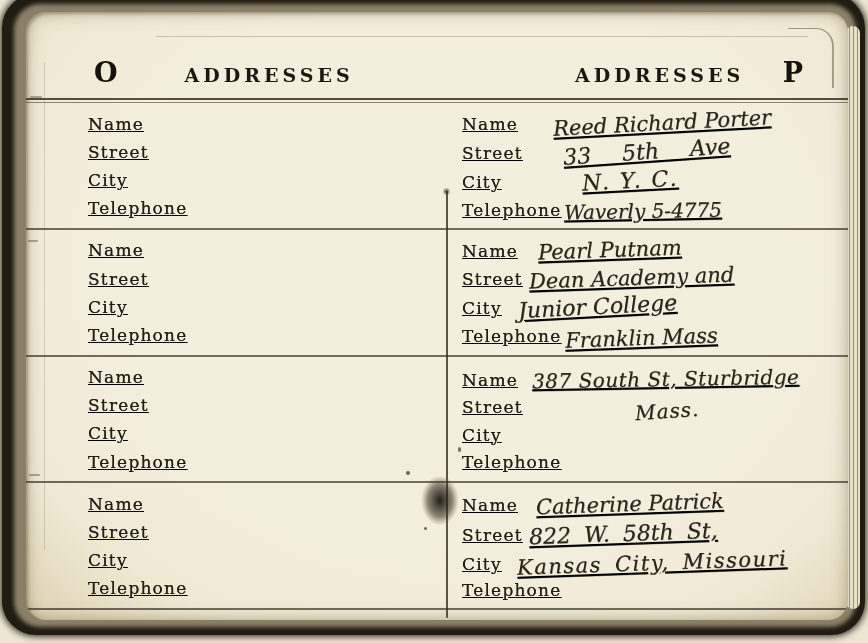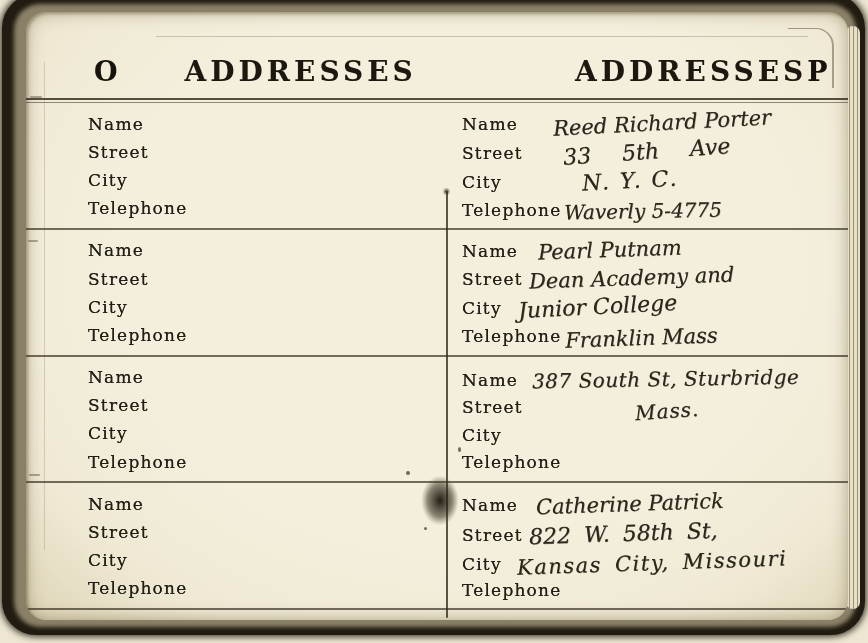--- a/index.html
+++ b/index.html
@@ -31,30 +31,30 @@
   .edge-dash { position:absolute; height:2px; background:rgba(85,75,52,.45); border-radius:1px; }
   .corner-lines { position:absolute; right:14px; top:16px; width:46px; height:60px;
           border-top:1px solid rgba(95,85,60,.55); border-right:2px solid rgba(95,85,60,.5);
           border-radius:0 18px 0 0; }
 
   .header { height:86px; display:flex; align-items:flex-end; padding-bottom:10px; }
   .header-left { width:421px; display:flex; align-items:baseline; }
   .header-right { width:401px; display:flex; align-items:baseline; }
   .tab-letter { font-size:27px; font-weight:bold; color:#16130d; letter-spacing:1px; }
   .header-left .tab-letter { margin-left:68px; }
-  .page-title { font-size:28px; font-weight:bold; letter-spacing:4px; color:#1c1810; }
+  .page-title { font-size:19px; font-weight:bold; letter-spacing:4px; color:#1c1810; }
   .header-left .page-title { margin-left:66px; }
   .header-right .page-title { margin-left:128px; }
   .header-right .tab-letter { margin-left:auto; margin-right:44px; }
 
   .double-rule { height:5px; border-top:2px solid rgba(58,51,37,.85);
                  border-bottom:1px solid rgba(58,51,37,.55); }
 
   .content { position:relative; display:flex; height:517px; }
-  .page { display:flex; flex-direction:column; padding-bottom:10px; }
+  .page { display:flex; flex-direction:column; padding-bottom:10px;text-decoration:underline; }
   .page-left  { width:421px; }
   .page-right { width:401px; }
 
   .entry-block { flex:1; position:relative; display:flex; flex-direction:column;
                  justify-content:space-around; padding:7px 0 5px;
                  border-bottom:2px solid rgba(62,55,40,.72); }
 
   .field-row { display:flex; align-items:baseline; position:relative; line-height:1; }
   .page-left  .field-row { padding-left:62px; }
   .page-right .field-row { padding-left:15px; }

